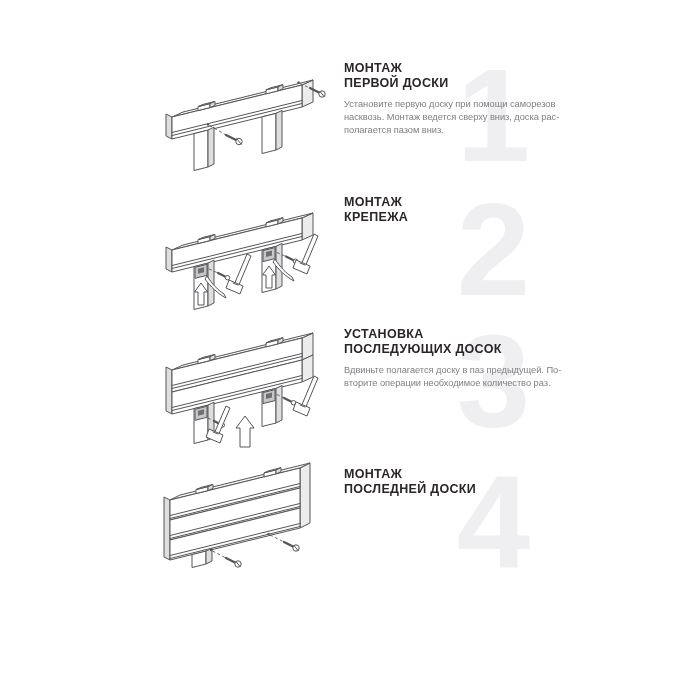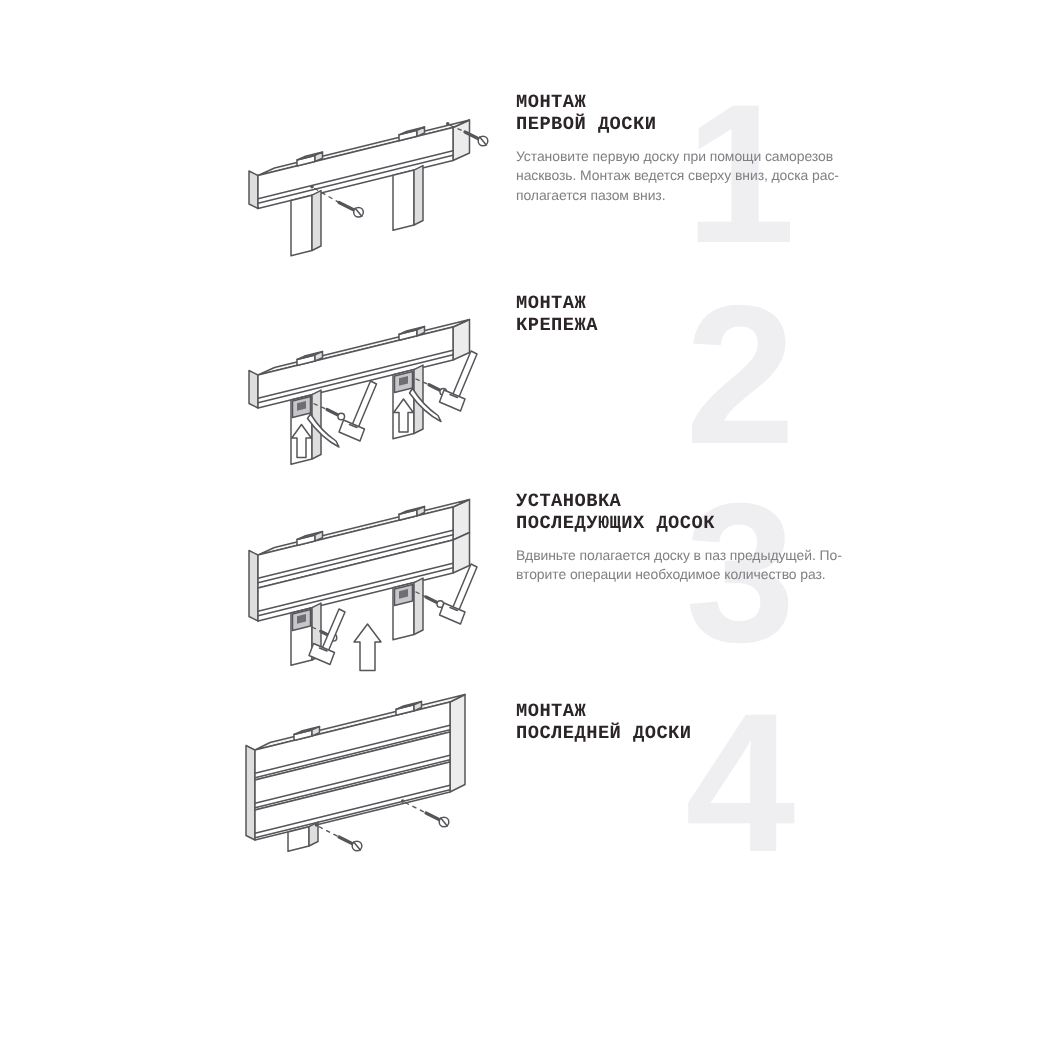--- a/index.html
+++ b/index.html
@@ -13,21 +13,21 @@
   #step3{top:318px}
   #step4{top:458px}
   .illo{position:absolute;left:150px}
   #step1 .illo{top:3px}
   #step2 .illo{top:2px}
   #step3 .illo{top:2px}
   #step4 .illo{top:0px}
   .content{position:absolute;left:344px;top:9px;width:235px;z-index:2}
   .step-title{
     margin:0;white-space:pre-line;font-weight:bold;font-size:12.5px;line-height:15px;
-    letter-spacing:.3px;color:#2b2527;text-transform:uppercase;font-family:Liberation Mono, monospace;
+    letter-spacing:.3px;color:#2b2527;text-transform:uppercase;
   }
   .step-desc{
     margin:7px 0 0;white-space:pre;font-size:9.3px;line-height:13px;
     letter-spacing:-.05px;color:#7f7f84;
   }
   .num{
     position:absolute;left:425px;top:-2px;width:135px;z-index:1;
     font-size:132px;line-height:1;font-weight:bold;color:#efeef0;
     text-align:center;letter-spacing:-2px;user-select:none;
   }

